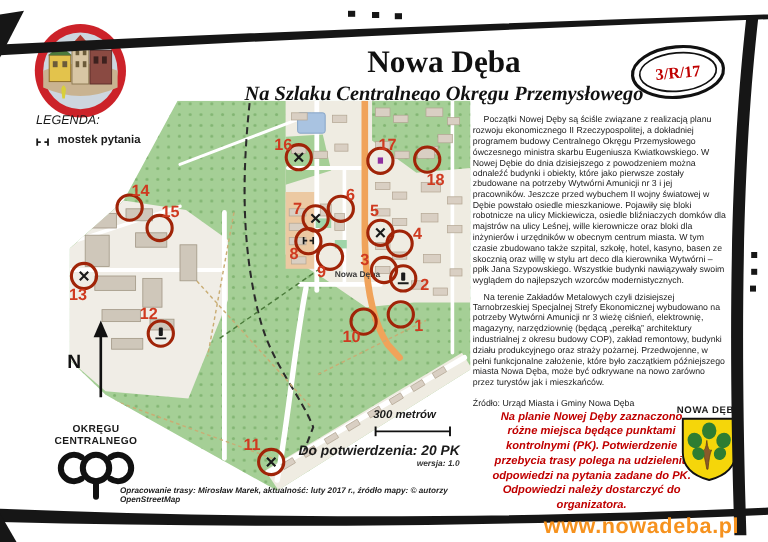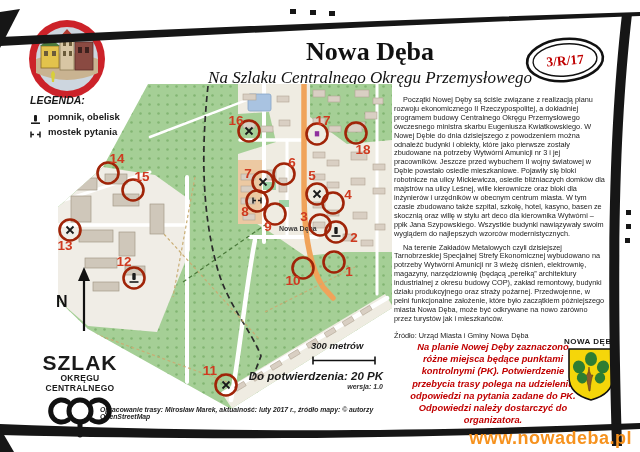--- a/index.html
+++ b/index.html
@@ -4,26 +4,26 @@
 <style>
   html,body{margin:0;padding:0;}
   body{
     width:640px;height:452px;position:relative;overflow:hidden;
     background:#ffffff;font-family:"Liberation Sans",sans-serif;color:#1a1a1a;
   }
   .abs{position:absolute;}
   
   #title-block{left:150px;top:38px;width:440px;text-align:center;}
   #page-title{font-family:"Liberation Serif",serif;font-weight:bold;font-size:26px;line-height:28px;color:#111;}
-  #page-subtitle{font-family:"Liberation Serif",serif;font-weight:normal;font-style:italic;font-size:17px;line-height:20px;color:#111;margin-top:2px;}
+  #page-subtitle{font-family:"Liberation Serif",serif;font-weight:bold;font-style:italic;font-size:17px;line-height:20px;color:#111;margin-top:2px;}
   #badge{left:524px;top:36px;width:82px;height:48px;}
   #badge svg{display:block;}
   
   #legend{left:30px;top:94px;width:100px;}
-  #legend-heading{font-weight:bold;font-style:italic;font-size:10.5px;margin-bottom:3px;}
+  #legend-heading{font-weight:normal;font-style:italic;font-size:10.5px;margin-bottom:3px;}
   .legend-row{display:flex;align-items:center;gap:7px;height:15px;}
   .legend-row .lg-ico{width:11px;height:11px;flex:0 0 11px;}
   .legend-row .lg-lab{font-weight:bold;font-size:9.5px;}
   
   #article{left:394px;top:96px;width:212px;font-size:7.3px;line-height:8.9px;color:#222;}
   #article p{margin:0 0 5px 0;text-indent:9px;}
   #article .source{margin-top:8px;text-indent:0;}
   
   #instructions{left:408px;top:341px;width:170px;text-align:center;
     font-weight:bold;font-style:italic;font-size:9.3px;line-height:12.2px;color:var(--accent-red,#c00000);}
@@ -32,21 +32,21 @@
   #coa-label{font-weight:bold;font-size:8px;letter-spacing:0.5px;margin-bottom:1px;}
   
   #route-info{right:257px;top:340px;width:150px;text-align:right;}
   #scale-label{font-weight:bold;font-style:italic;font-size:9.5px;text-align:left;width:66px;margin-left:auto;margin-right:6px;}
   #scale-bar{width:66px;height:9px;margin-left:auto;margin-right:6px;}
   #route-length,#route-checkpoints{font-weight:bold;font-style:italic;font-size:11.5px;line-height:14px;}
   #route-version{font-weight:bold;font-style:italic;font-size:7px;color:#333;}
   
   #credit{left:100px;top:406px;width:290px;font-weight:bold;font-style:italic;font-size:6.8px;color:#222;}
   
-  #site-url{right:8px;bottom:3px;font-weight:bold;font-size:18px;letter-spacing:0.5px;color:var(--orange,#f6921e);z-index:60;}
+  #site-url{right:24px;bottom:3px;font-weight:bold;font-size:18px;letter-spacing:0.5px;color:var(--orange,#f6921e);z-index:60;}
   
   #szlak{left:22px;top:352px;width:116px;text-align:center;}
   #szlak-l1{font-weight:bold;font-size:21px;line-height:21px;letter-spacing:1px;}
   .szlak-sub{font-weight:bold;font-size:8.5px;line-height:10px;letter-spacing:0.3px;}
   
   #map{left:55px;top:82px;width:340px;height:330px;}
   
   #north{left:52px;top:265px;width:44px;height:72px;}
   
   #edges{left:0;top:0;width:640px;height:452px;z-index:50;pointer-events:none;}
@@ -312,27 +312,20 @@
         </g>
       </g>
   </svg>
 </div>
 
 <div class="abs" id="legend">
   <div id="legend-heading">LEGENDA:</div>
   <div id="legend-rows">
       <div class="legend-row">
         <span class="lg-ico"><svg viewBox="0 0 11 11">
-            <rect x="4" y="1" width="3" height="6.5" rx="1" fill="#1a1a1a"></rect>
-            <line x1="1" y1="9.2" x2="10" y2="9.2" stroke="#1a1a1a" stroke-width="1.6"></line>
-          </svg></span>
-        <span class="lg-lab">pomnik, obelisk</span>
-      </div>
-      <div class="legend-row">
-        <span class="lg-ico"><svg viewBox="0 0 11 11">
             <path d="M1,2.5 V8.5 M1,5.5 H4 M10,2.5 V8.5 M10,5.5 H7" stroke="#1a1a1a" stroke-width="1.5" fill="none"></path>
           </svg></span>
         <span class="lg-lab">mostek pytania</span>
       </div>
     </div>
 </div>
 
 <div class="abs" id="north">
   <svg width="44" height="72" viewBox="0 0 44 72">
     <text x="4" y="42" font-weight="bold" font-size="16" fill="#111" id="north-label">N</text>
@@ -369,21 +362,20 @@
     <line x1="2" y1="0.5" x2="2" y2="8.5" stroke="#111" stroke-width="1.6"></line>
     <line x1="64" y1="0.5" x2="64" y2="8.5" stroke="#111" stroke-width="1.6"></line>
   </svg>
   <div id="route-checkpoints">Do potwierdzenia: 20 PK</div>
   <div id="route-version">wersja: 1.0</div>
 </div>
 
 <div class="abs" id="credit">Opracowanie trasy: Mirosław Marek, aktualność: luty 2017 r., źródło mapy: © autorzy OpenStreetMap</div>
 
 <div class="abs" id="szlak">
-  <div id="szlak-l1">SZLAK</div>
   <div class="szlak-sub">OKRĘGU</div>
   <div class="szlak-sub">CENTRALNEGO</div>
   <svg width="68" height="48" viewBox="0 0 68 48" style="margin-top:2px">
     <g fill="none" stroke="#111" stroke-width="5" stroke-linecap="round">
       <path d="M22,7 A11,11 0 1 0 22,25"></path>
       <circle cx="34" cy="16" r="11"></circle>
       <path d="M34,27 V40"></path>
       <path d="M46,25 A11,11 0 1 1 46,7" transform="scale(-1,1) translate(-92,0)"></path>
     </g>
   </svg>

